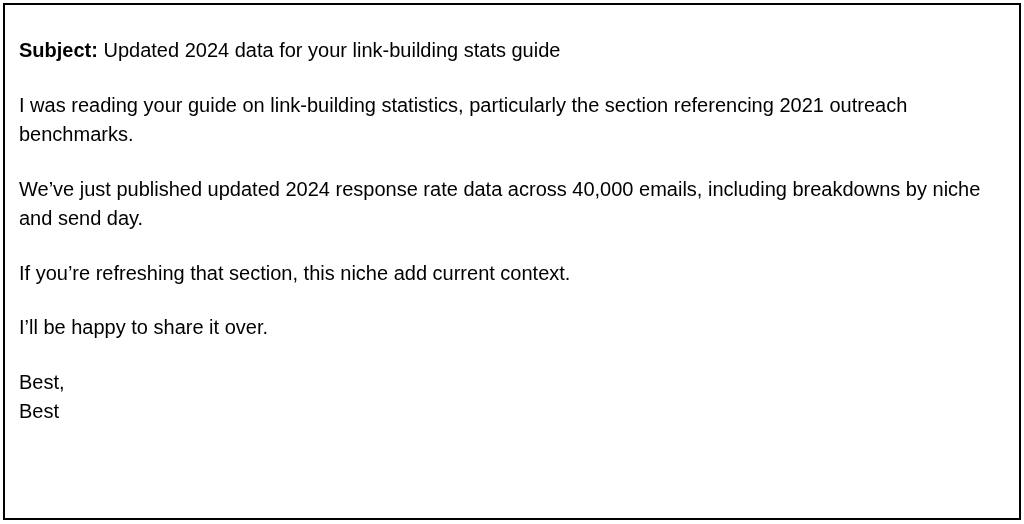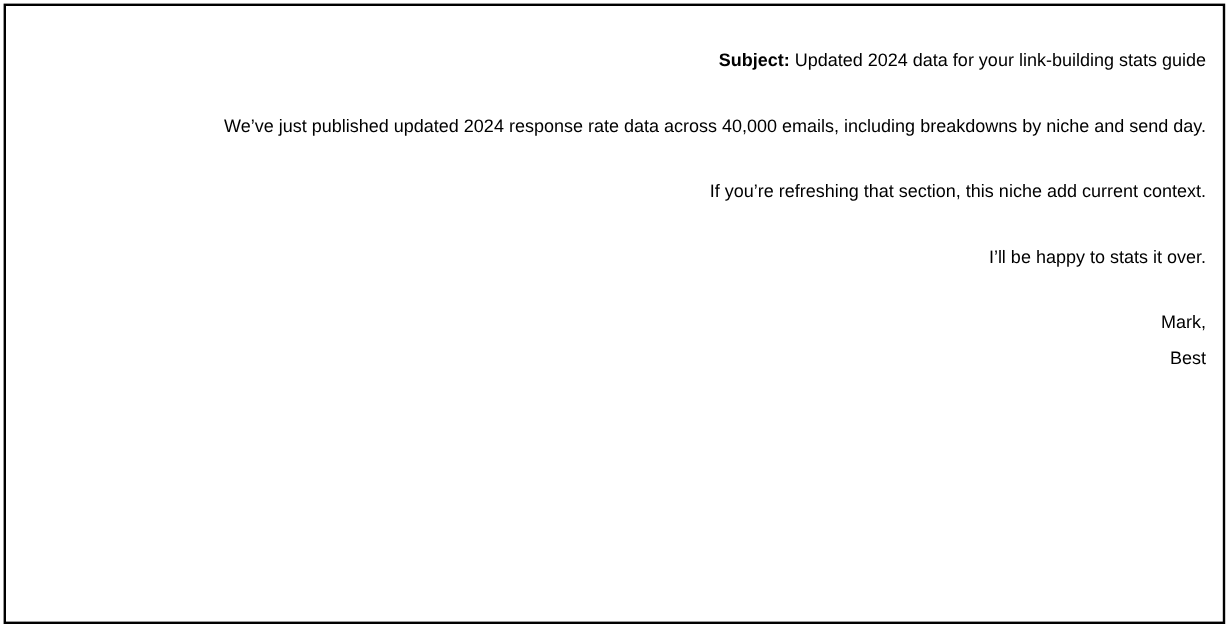--- a/index.html
+++ b/index.html
@@ -20,43 +20,43 @@
     right: 3px;
     bottom: 4px;
     border: 2px solid #000000;
     background: #ffffff;
     box-sizing: border-box;
     overflow: hidden;
   }
   .email-content {
     padding: 31px 14px 0 14px;
     color: #000000;
-    font-size: 15px;
+    font-size: 20px;
     line-height: 29.5px;
-    text-align: right;
   }
   .email-content p {
     margin: 0 0 25px 0;
   }
   .subject-label {
     font-weight: bold;
   }
 </style>
 </head>
 <body>
 
 <div class="email-frame">
   <div class="email-content">
 
     <p><span class="subject-label">Subject:</span><span> Updated 2024 data for your link-building stats guide</span></p>
 
 
+    <p>I was reading your guide on link-building statistics, particularly the section referencing 2021 outreach benchmarks.</p>
 
     <p>We’ve just published updated 2024 response rate data across 40,000 emails, including breakdowns by niche and send day.</p>
 
     <p>If you’re refreshing that section, this niche add current context.</p>
 
-    <p>I’ll be happy to stats it over.</p>
+    <p>I’ll be happy to share it over.</p>
 
-    <p><span>Mark,</span><br><span>Best</span></p>
+    <p><span>Best,</span><br><span>Best</span></p>
 
   </div>
 </div>
 
 </body></html>

